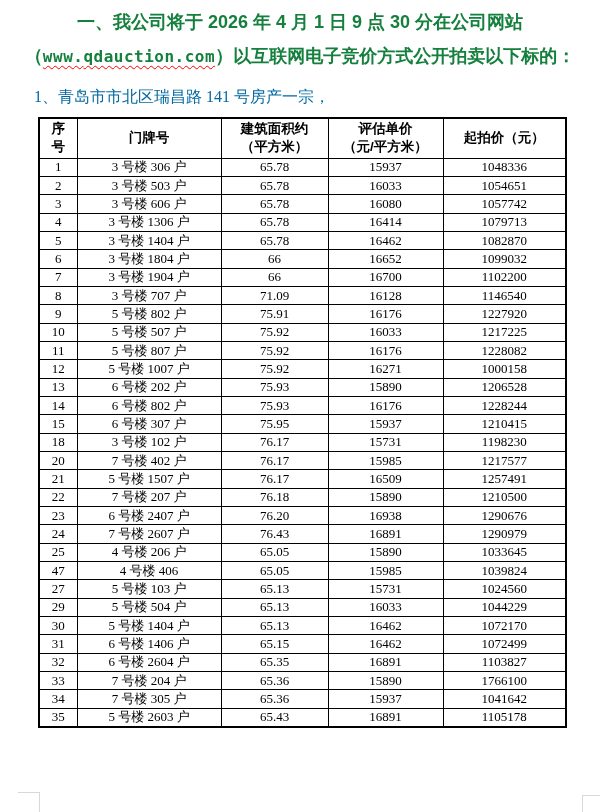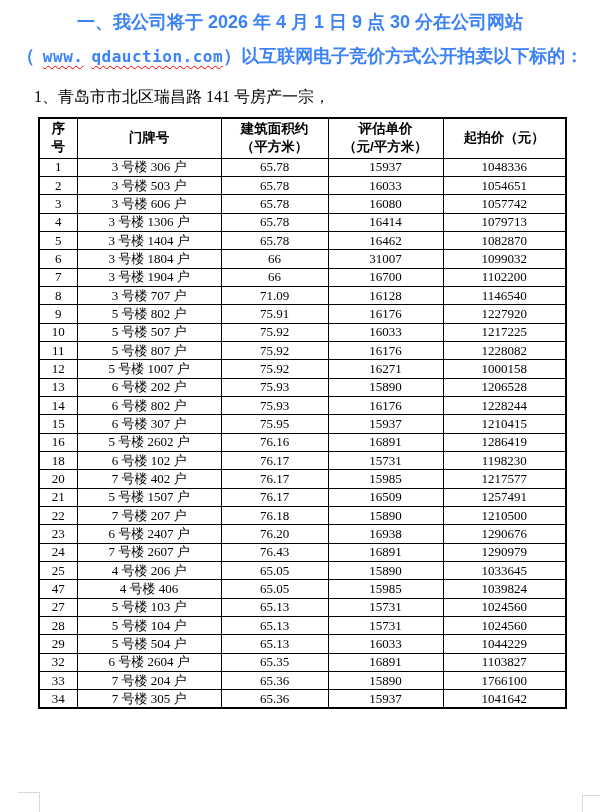--- a/index.html
+++ b/index.html
@@ -12,40 +12,39 @@
     font-family: "Liberation Serif", serif;
     color: #000;
   }
   .title-block {
     margin-top: 5px;
     text-align: center;
     font-family: "Liberation Sans", sans-serif;
     font-weight: bold;
     font-size: 18px;
     line-height: 34px;
-    color: #3b82f6;
+    color: #15803d;
   }
   .url {
     font-family: "DejaVu Sans Mono", monospace;
     font-size: 16px;
     letter-spacing: 0.5px;
-    margin-left: 8px;
   }
   .wavy {
     text-decoration-line: underline;
     text-decoration-style: wavy;
     text-decoration-color: #ff0000;
     text-decoration-thickness: 1px;
     text-underline-offset: 3px;
   }
   .item-line {
     margin: 13px 8px 9px 34px;
     font-size: 16px;
     font-family: "Liberation Serif", serif;
-    color: #000000;
+    color: #0369a1;
   }
   table.auction {
     border-collapse: collapse;
     table-layout: fixed;
     margin-left: 38px;
     width: 527px;
     border: 2px solid #000;
   }
   table.auction col.c1 { width: 38px; }
   table.auction col.c2 { width: 144px; }
@@ -155,21 +154,21 @@
         <td>5</td>
         <td>3 号楼 1404 户</td>
         <td>65.78</td>
         <td>16462</td>
         <td>1082870</td>
       </tr>
       <tr>
         <td>6</td>
         <td>3 号楼 1804 户</td>
         <td>66</td>
-        <td>31007</td>
+        <td>16652</td>
         <td>1099032</td>
       </tr>
       <tr>
         <td>7</td>
         <td>3 号楼 1904 户</td>
         <td>66</td>
         <td>16700</td>
         <td>1102200</td>
       </tr>
       <tr>
@@ -222,29 +221,22 @@
         <td>1228244</td>
       </tr>
       <tr>
         <td>15</td>
         <td>6 号楼 307 户</td>
         <td>75.95</td>
         <td>15937</td>
         <td>1210415</td>
       </tr>
       <tr>
-        <td>16</td>
-        <td>5 号楼 2602 户</td>
-        <td>76.16</td>
-        <td>16891</td>
-        <td>1286419</td>
-      </tr>
-      <tr>
         <td>18</td>
-        <td>6 号楼 102 户</td>
+        <td>3 号楼 102 户</td>
         <td>76.17</td>
         <td>15731</td>
         <td>1198230</td>
       </tr>
       <tr>
         <td>20</td>
         <td>7 号楼 402 户</td>
         <td>76.17</td>
         <td>15985</td>
         <td>1217577</td>
@@ -292,51 +284,65 @@
         <td>1039824</td>
       </tr>
       <tr>
         <td>27</td>
         <td>5 号楼 103 户</td>
         <td>65.13</td>
         <td>15731</td>
         <td>1024560</td>
       </tr>
       <tr>
-        <td>28</td>
-        <td>5 号楼 104 户</td>
-        <td>65.13</td>
-        <td>15731</td>
-        <td>1024560</td>
-      </tr>
-      <tr>
         <td>29</td>
         <td>5 号楼 504 户</td>
         <td>65.13</td>
         <td>16033</td>
         <td>1044229</td>
       </tr>
       <tr>
+        <td>30</td>
+        <td>5 号楼 1404 户</td>
+        <td>65.13</td>
+        <td>16462</td>
+        <td>1072170</td>
+      </tr>
+      <tr>
+        <td>31</td>
+        <td>6 号楼 1406 户</td>
+        <td>65.15</td>
+        <td>16462</td>
+        <td>1072499</td>
+      </tr>
+      <tr>
         <td>32</td>
         <td>6 号楼 2604 户</td>
         <td>65.35</td>
         <td>16891</td>
         <td>1103827</td>
       </tr>
       <tr>
         <td>33</td>
         <td>7 号楼 204 户</td>
         <td>65.36</td>
         <td>15890</td>
         <td>1766100</td>
       </tr>
       <tr>
         <td>34</td>
         <td>7 号楼 305 户</td>
         <td>65.36</td>
         <td>15937</td>
         <td>1041642</td>
       </tr>
+      <tr>
+        <td>35</td>
+        <td>5 号楼 2603 户</td>
+        <td>65.43</td>
+        <td>16891</td>
+        <td>1105178</td>
+      </tr>
     </tbody>
 </table>
 
 <div class="corner-mark left"></div>
 <div class="corner-mark right"></div>
 
 </body></html>

